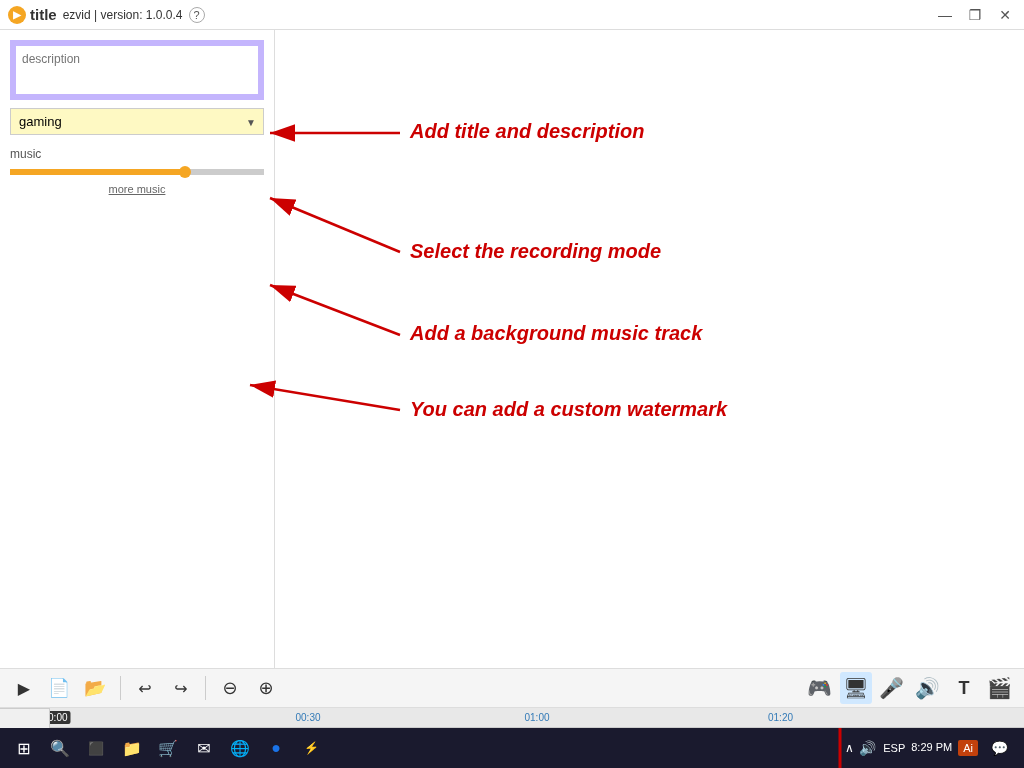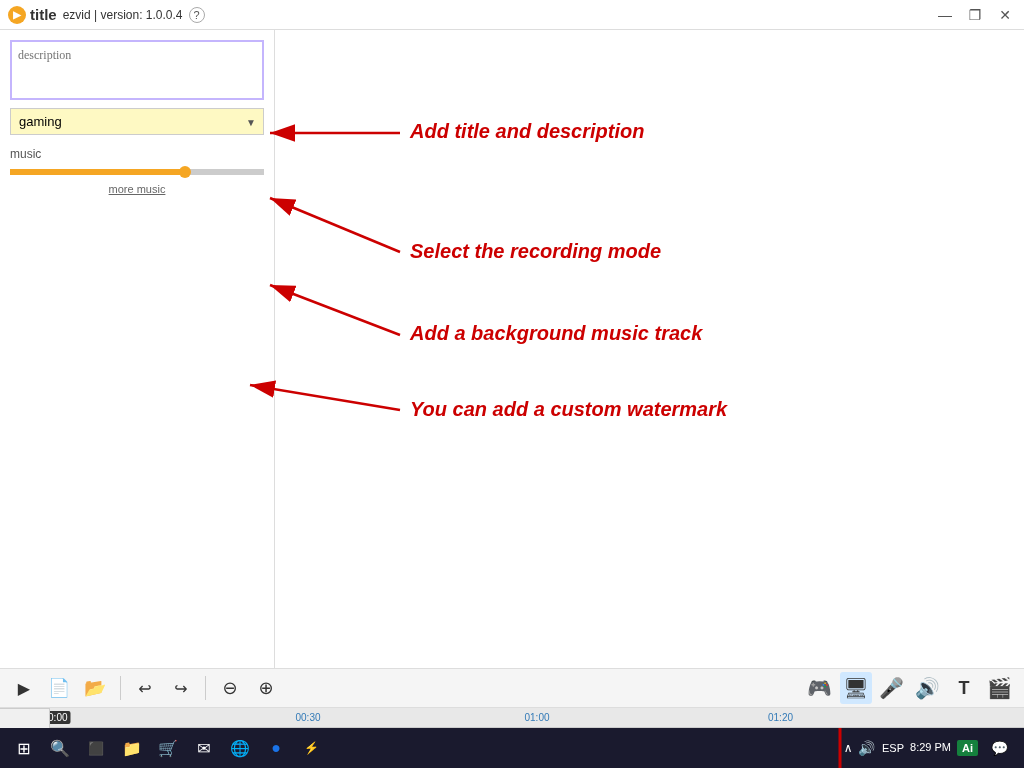--- a/index.html
+++ b/index.html
@@ -45,26 +45,26 @@
       display: flex;
       flex-direction: column;
       gap: 8px;
       overflow: hidden;
     }
 
     
     #desc-input {
       width: 100%;
       height: 60px;
-      border: 2px solid #c4b5fd;
+      border: 6px solid #c4b5fd;
       padding: 6px;
       color: #aaa;
       font-size: 12px;
       resize: none;
-      font-family: Liberation Serif, serif;
+      font-family: Liberation Sans, sans-serif;
     }
 
     
     .select-wrap {
       position: relative;
       width: 100%;
     }
     .select-wrap select {
       width: 100%;
       padding: 5px 8px;
@@ -250,24 +250,24 @@
       top: 30px;
       left: 0;
       width: 1024px;
       height: 430px;
       pointer-events: none;
       z-index: 10;
     }
 
     
     #ai-badge {
-      background: #15803d;
+      background: #c2410c;
       color: white;
       font-size: 11px;
-      font-weight: bold;
+      font-weight: normal;
       padding: 2px 5px;
       border-radius: 2px;
     }
   </style>
 </head>
 <body>
 
 <div id="titlebar">
   <div id="titlebar-left">
     <div id="titlebar-logo">

